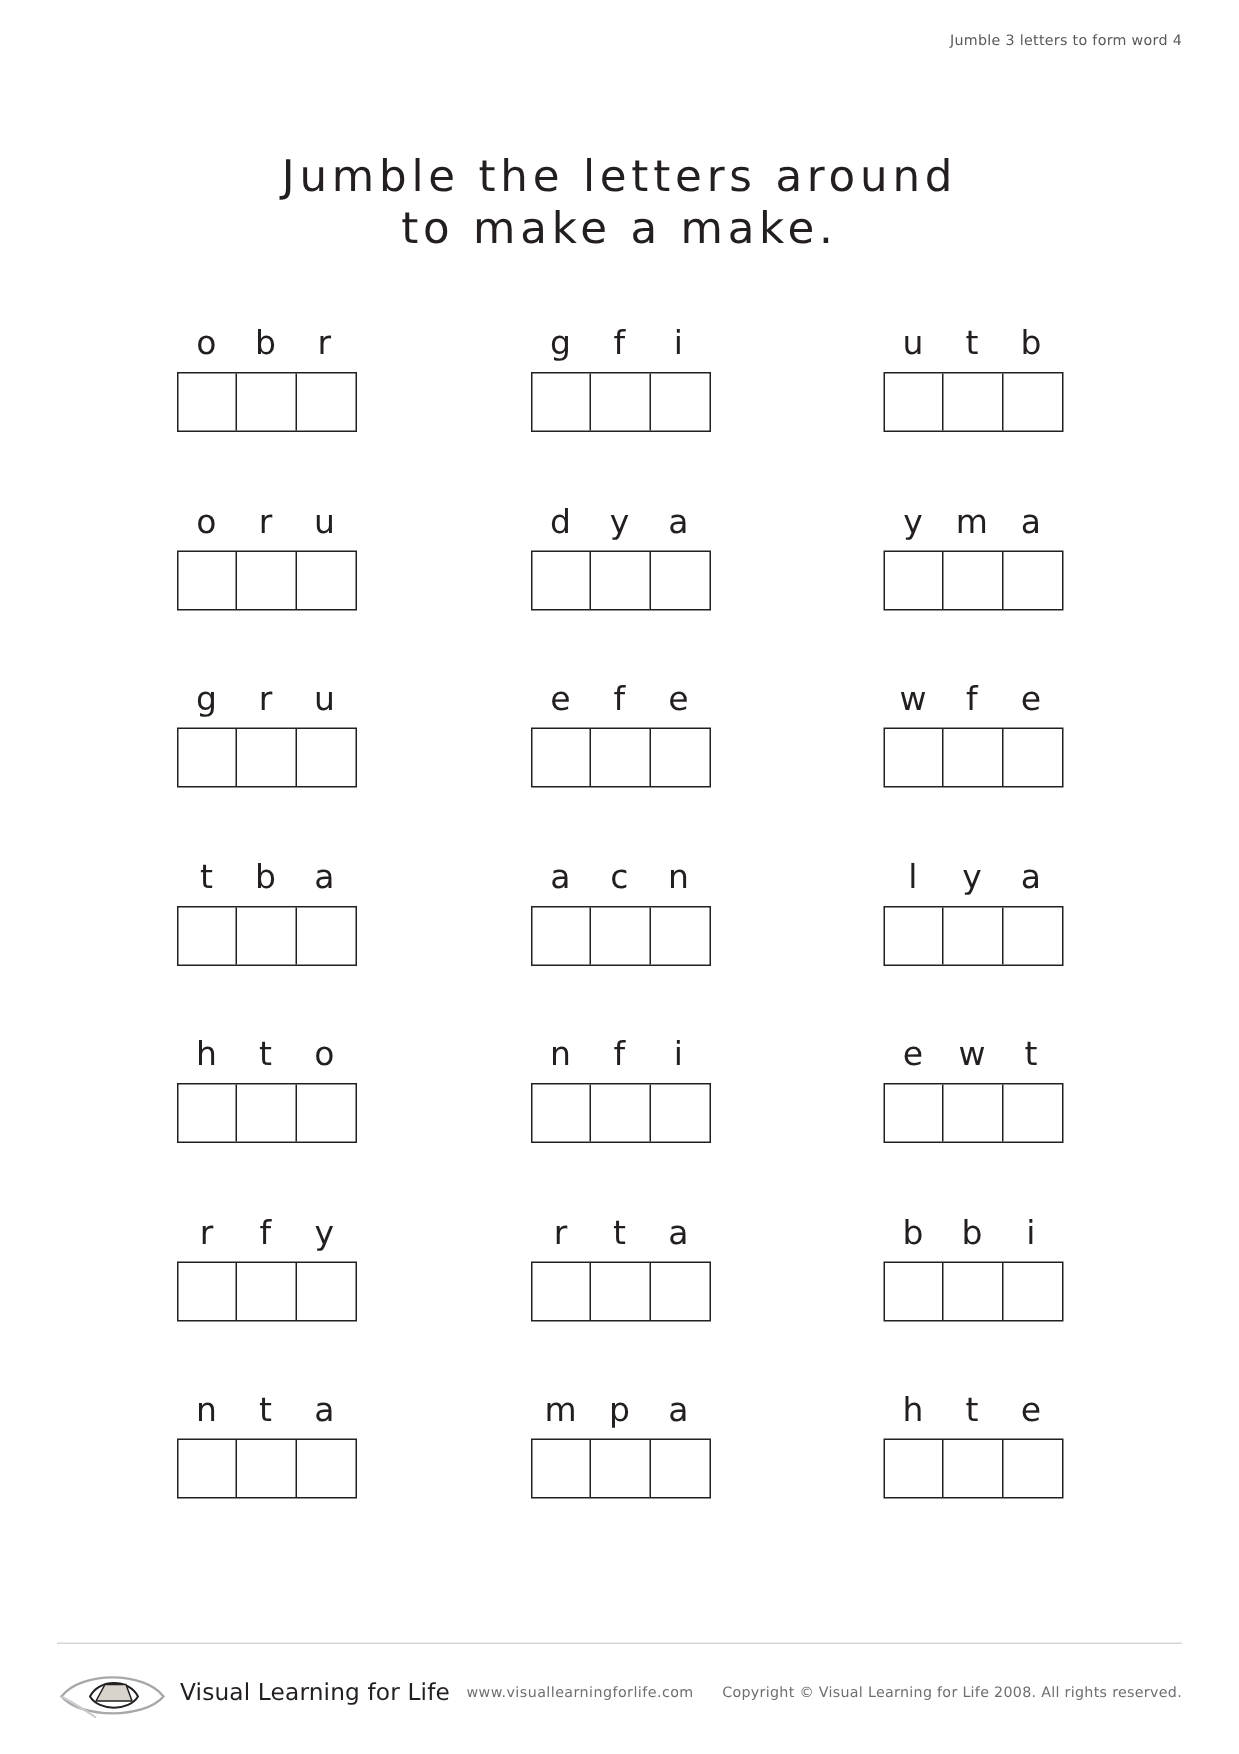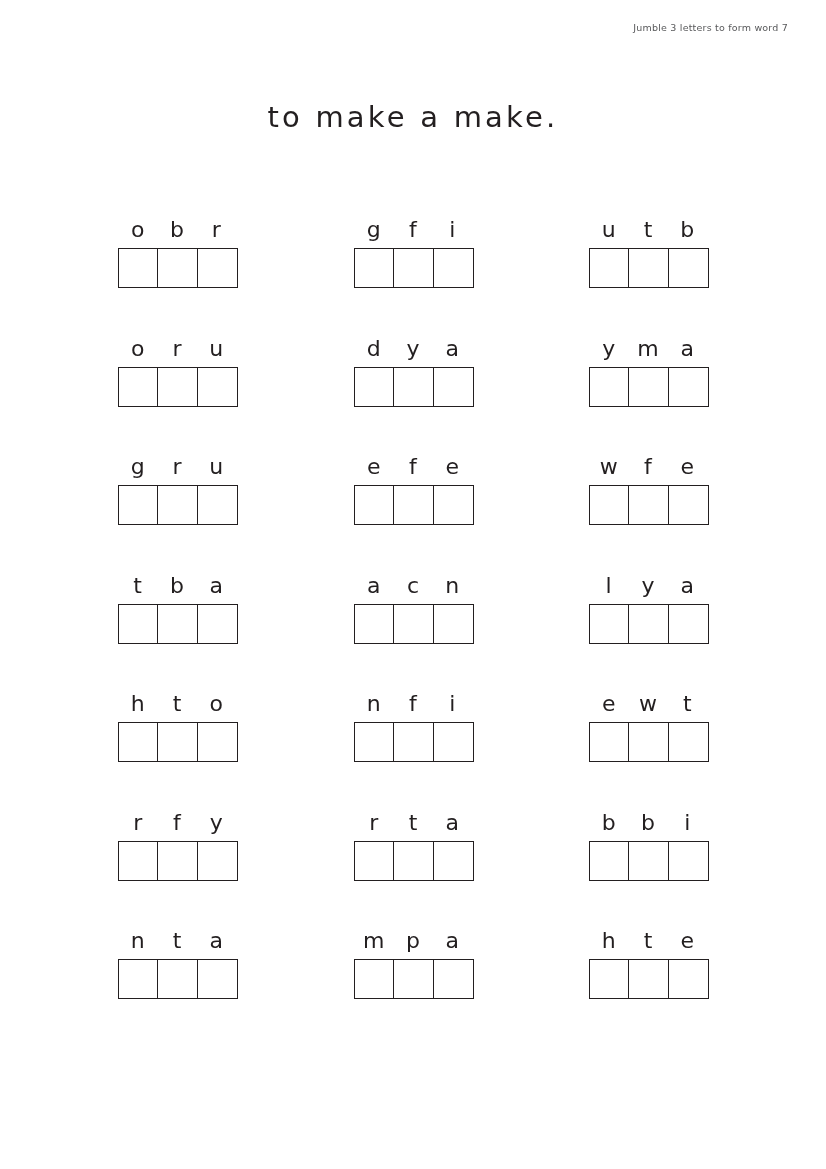--- a/index.html
+++ b/index.html
@@ -158,23 +158,24 @@
     font-size: 9.5px;
     color: #6d6e71;
     letter-spacing: 0.2px;
   }
 </style>
 </head>
 <body>
 
 <div class="page">
 
-  <div class="header-right">Jumble 3 letters to form word 7</div>
+  <div class="header-right">Jumble 3 letters to form word 4</div>
 
   <div class="title">
+    <span class="line">Jumble the letters around</span>
     <span class="line">to make a make.</span>
   </div>
 
   <div class="grid">
       <div class="cellwrap col-1">
         <div class="letters">
           <span>o</span>
           <span>b</span>
           <span>r</span>
         </div>
@@ -419,14 +420,28 @@
           <span>e</span>
         </div>
         <div class="boxes">
           <div class="bx"></div>
           <div class="bx"></div>
           <div class="bx"></div>
         </div>
       </div>
     </div>
 
+  <div class="footer">
+    <div class="footer-rule"></div>
+    <div class="logo">
+      <svg class="logo-mark" viewBox="0 0 74 42">
+        <path d="M3 24 C16 7, 58 7, 71 24 C58 39, 16 39, 3 24 Z" fill="none" stroke="#a6a8ab" stroke-width="1.6"></path>
+        <path d="M22 24 C28 12, 48 12, 54 24 C48 34, 28 34, 22 24 Z" fill="#ffffff" stroke="#231f20" stroke-width="1.3"></path>
+        <path d="M26 27 L32 16 L46 16 L50 27 Z" fill="#d9d4cb" stroke="#231f20" stroke-width="1"></path>
+        <path d="M3 24 C14 30, 20 34, 26 38" fill="none" stroke="#c9cbcd" stroke-width="1.4"></path>
+      </svg>
+      <span class="logo-text">Visual Learning for Life</span>
+    </div>
+    <div class="footer-url">www.visuallearningforlife.com</div>
+    <div class="footer-copy">Copyright © Visual Learning for Life 2008. All rights reserved.</div>
+  </div>
 
 </div>
 
 </body></html>

